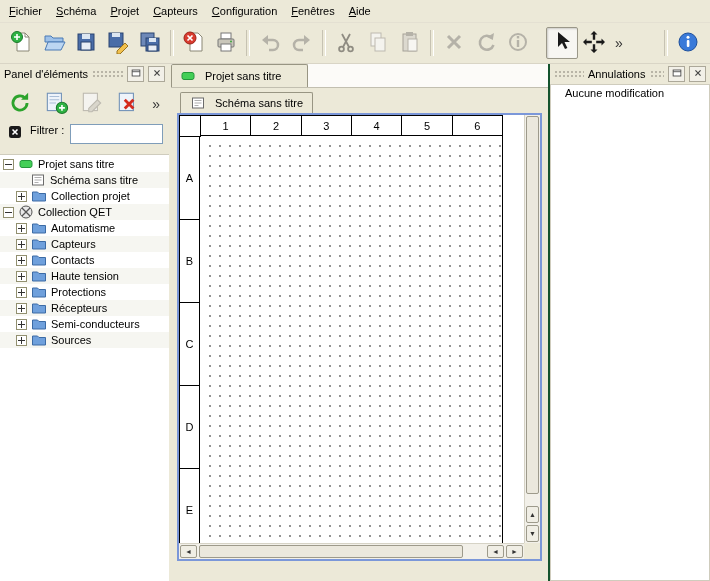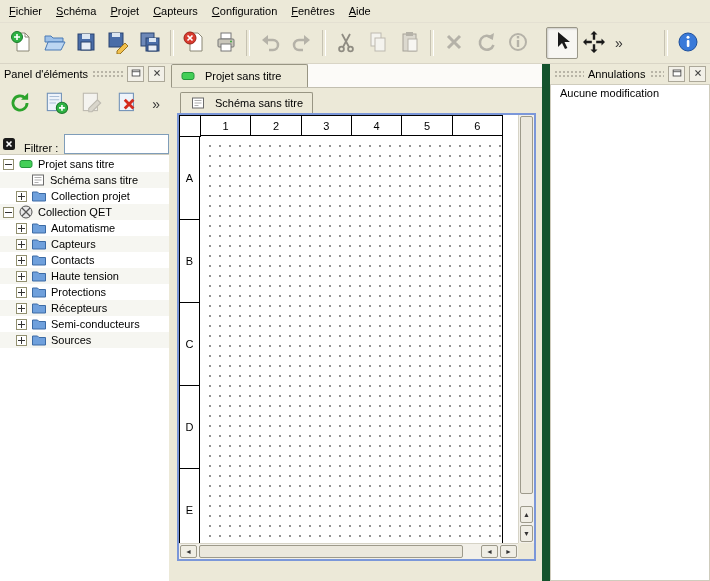--- a/index.html
+++ b/index.html
@@ -31,21 +31,21 @@
   .grip.small{flex:0 0 30px}
   .dock-btn{width:15px;height:14px;border:1px solid #aca899;background:#f2f0e8;display:flex;align-items:center;justify-content:center}
   .dock-btn svg{width:12px;height:12px}
 
   
   .left-panel{width:169px;display:flex;flex-direction:column;min-height:0}
   .panel-toolbar{height:40px;display:flex;align-items:center;gap:3px;padding:0 3px}
   .pt-btn{width:32px;height:32px;display:flex;align-items:center;justify-content:center;border:1px solid transparent}
   .pt-btn svg{width:26px;height:26px}
   .pt-chevron{margin-left:auto;padding-right:6px}
-  .filter-row{height:30px;display:flex;align-items:flex-end;gap:6px;padding:0 0}
+  .filter-row{height:30px;display:flex;align-items:flex-start;gap:6px;padding:0 6px}
   .filter-clear{width:18px;height:18px;display:flex;align-items:center;justify-content:center}
   .filter-clear svg{width:16px;height:16px}
   .filter-input{flex:1;height:18px;border:1px solid #7f9db9;background:#fff;font:inherit;padding:0 2px;min-width:0}
   .tree{flex:1;background:#fff;border-top:1px solid #cfccbd;padding-top:1px;overflow:hidden}
   .tree-row{height:16px;display:flex;align-items:center;padding-left:3px}
   .tree-row:nth-child(even){background:#f6f6f1}
   .t-ind{width:13px;flex:none}
   .exp{width:9px;height:9px;flex:none;border:1px solid #929070;background:#fff;margin-right:4px;position:relative}
   .exp::before{content:"";position:absolute;background:#333;top:4px;height:1px;left:1px;right:1px}
   .exp.plus::after{content:"";position:absolute;background:#333;left:4px;width:1px;top:1px;bottom:1px}
@@ -81,23 +81,23 @@
   .vthumb{height:calc(100% - 52px);margin:1px;background:#ebe8dd;border:1px solid #9d9a8b;border-radius:2px}
   .track-sp{flex:1}
   .sbtn{height:15px;flex:none;display:flex;align-items:center;justify-content:center;font-size:7px;color:#333;
         background:#f0eee5;border:1px solid #9d9a8b;border-radius:2px;margin:1px}
   .hscroll{grid-column:1;grid-row:2;background:#f2f0e9;border-top:1px solid #d6d3c6;display:flex;align-items:stretch}
   .hscroll .sbtn{width:15px;height:auto}
   .hthumb{width:262px;flex:none;margin:1px;background:#ebe8dd;border:1px solid #9d9a8b;border-radius:2px}
   .scroll-corner{grid-column:2;grid-row:2;background:#ece9d8}
 
   
-  .right-panel{width:160px;display:flex;flex-direction:column;border-left:8px solid #14532d;min-height:0}
+  .right-panel{width:160px;display:flex;flex-direction:column;border-left:2px solid #14532d;min-height:0}
   .undo-list{flex:1;background:#fff;border:1px solid #cfccbd}
-  .undo-item{padding:2px 9px;white-space:nowrap}
+  .undo-item{padding:2px 14px;white-space:nowrap}
 </style>
 </head>
 <body>
 
 <div class="app">
 
   <div class="menubar">
     <span class="menu-item">Fichier</span>
     <span class="menu-item">Schéma</span>
     <span class="menu-item">Projet</span>

